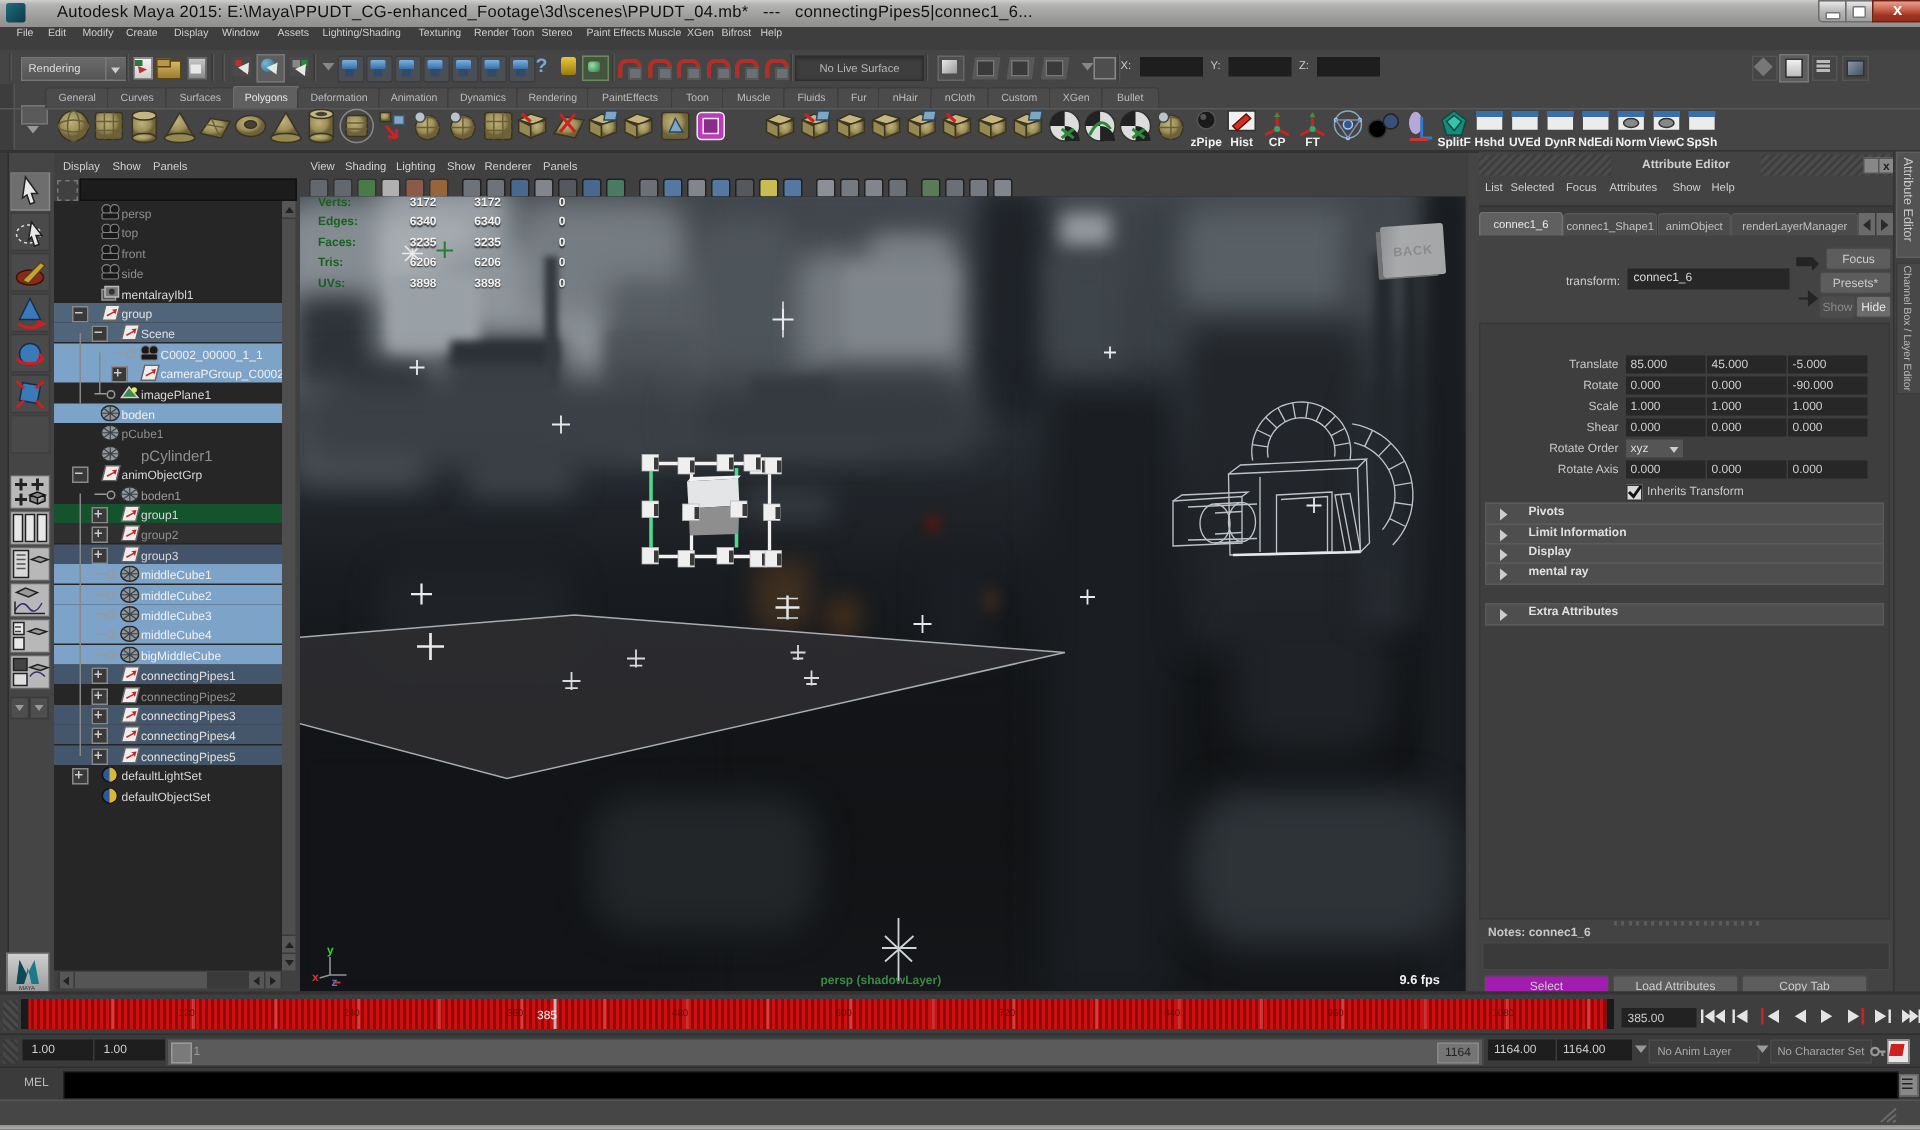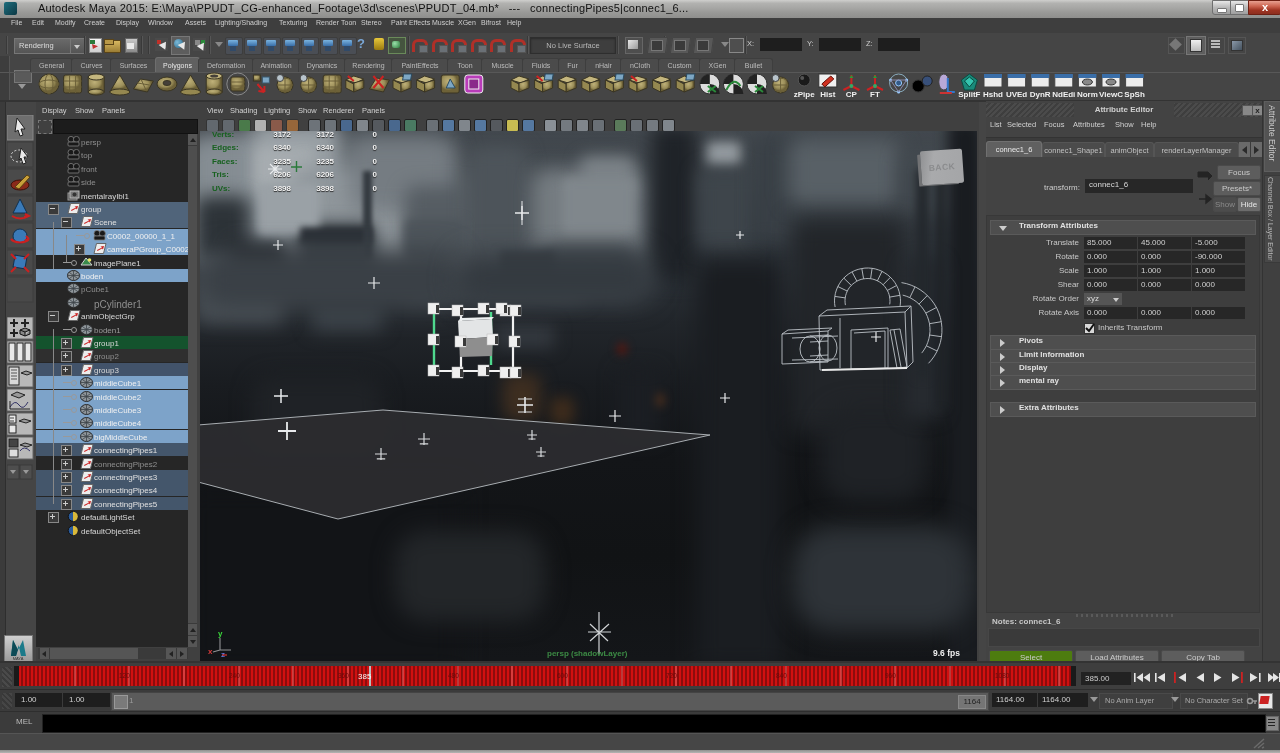--- a/index.html
+++ b/index.html
@@ -920,24 +920,20 @@
 <svg class="a" style="left:210px;top:12px;" width="18" height="40" viewBox="0 0 18 40">
         <path d="M2 8 h10 v-5 l-10 0 Z M12 3 l4 4 l-4 4" fill="#242424" stroke="#242424"></path>
         <path d="M3 30 h7 M10 26 l5 4 l-5 4 Z" fill="#242424" stroke="#242424" stroke-width="1.4"></path>
       </svg>
 <div class="a btn" style="left:231px;top:8px;width:42px;height:13px;line-height:13px;background:#5d5d5d;">Focus</div>
 <div class="a btn" style="left:227px;top:24px;width:46px;height:13px;line-height:13px;background:#5d5d5d;">Presets*</div>
 <div class="a btn" style="left:227px;top:40px;width:22px;height:13px;line-height:13px;background:#4c4c4c;color:#8a8a8a;">Show</div>
 <div class="a btn" style="left:251px;top:40px;width:22px;height:13px;line-height:13px;background:#6c6c6c;color:#e8e8e8;">Hide</div>
 </div>
 <div class="a" style="left:0;top:114px;width:272px;height:396px;background:#3e3e3e;border:1px solid #383838;">
-<div class="a hdrbar" style="left:3px;top:4px;width:264px;height:13px;">
-        <div class="a" style="left:8px;top:5px;width:0;height:0;border-left:4px solid transparent;border-right:4px solid transparent;border-top:5px solid #ccc;"></div>
-        <div class="a" style="left:28px;top:0px;">Transform Attributes</div>
-      </div>
 <div class="a" style="left:0;top:22px;width:92px;text-align:right;font-size:8px;color:#c8c8c8;">Translate</div>
 <div class="a" style="left:97px;top:21px;width:50px;height:12px;background:#272727;color:#cfcfcf;font-size:8px;padding-left:3px;line-height:12px;">85.000</div>
 <div class="a" style="left:151px;top:21px;width:50px;height:12px;background:#272727;color:#cfcfcf;font-size:8px;padding-left:3px;line-height:12px;">45.000</div>
 <div class="a" style="left:205px;top:21px;width:50px;height:12px;background:#272727;color:#cfcfcf;font-size:8px;padding-left:3px;line-height:12px;">-5.000</div>
 <div class="a" style="left:0;top:36px;width:92px;text-align:right;font-size:8px;color:#c8c8c8;">Rotate</div>
 <div class="a" style="left:97px;top:35px;width:50px;height:12px;background:#272727;color:#cfcfcf;font-size:8px;padding-left:3px;line-height:12px;">0.000</div>
 <div class="a" style="left:151px;top:35px;width:50px;height:12px;background:#272727;color:#cfcfcf;font-size:8px;padding-left:3px;line-height:12px;">0.000</div>
 <div class="a" style="left:205px;top:35px;width:50px;height:12px;background:#272727;color:#cfcfcf;font-size:8px;padding-left:3px;line-height:12px;">-90.000</div>
 <div class="a" style="left:0;top:50px;width:92px;text-align:right;font-size:8px;color:#c8c8c8;">Scale</div>
 <div class="a" style="left:97px;top:49px;width:50px;height:12px;background:#272727;color:#cfcfcf;font-size:8px;padding-left:3px;line-height:12px;">1.000</div>
@@ -977,21 +973,21 @@
         <div class="a" style="left:28px;top:0px;">mental ray</div>
       </div>
 <div class="a hdrbar" style="left:3px;top:186px;width:264px;height:13px;">
         <div class="a" style="left:9px;top:3px;width:0;height:0;border-top:4px solid transparent;border-bottom:4px solid transparent;border-left:5px solid #ccc;"></div>
         <div class="a" style="left:28px;top:0px;">Extra Attributes</div>
       </div>
 </div>
 <div class="a" style="left:90px;top:513px;width:100px;height:3px;background:repeating-linear-gradient(90deg,#5a5a5a 0 2px,transparent 2px 5px);"></div>
 <div class="a" style="left:6px;top:516px;font-size:8px;font-weight:bold;color:#c8c8c8;">Notes: connec1_6</div>
 <div class="a" style="left:2px;top:527px;width:270px;height:17px;background:#3a3a3a;border:1px solid #474747;"></div>
-<div class="a btn" style="left:3px;top:549px;width:82px;height:13px;line-height:13px;background:#4d7c0f;">Select</div>
+<div class="a btn" style="left:3px;top:549px;width:82px;height:13px;line-height:13px;background:#a21caf;">Select</div>
 <div class="a btn" style="left:89px;top:549px;width:82px;height:13px;line-height:13px;background:#5d5d5d;">Load Attributes</div>
 <div class="a btn" style="left:175px;top:549px;width:82px;height:13px;line-height:13px;background:#5d5d5d;">Copy Tab</div>
 </div>
 <div class="a" style="left:1262px;top:101px;width:18px;height:560px;background:#404040;border-left:1px solid #333;overflow:hidden;">
 <div class="a" style="left:1px;top:0;width:17px;height:69px;background:#535353;border:1px solid #5e5e5e;"></div>
 <div class="a" style="left:4px;top:4px;color:#c8c8c8;font-size:8.5px;writing-mode:vertical-rl;white-space:nowrap;">Attribute Editor</div>
 <div class="a" style="left:1px;top:74px;width:17px;height:86px;background:#484848;border:1px solid #3a3a3a;"></div>
 <div class="a" style="left:4px;top:76px;color:#b8b8b8;font-size:7px;writing-mode:vertical-rl;white-space:nowrap;">Channel Box / Layer Editor</div>
 </div>
 <div class="a" style="left:0;top:661px;width:1280px;height:28px;background:#3e3e3e;">

